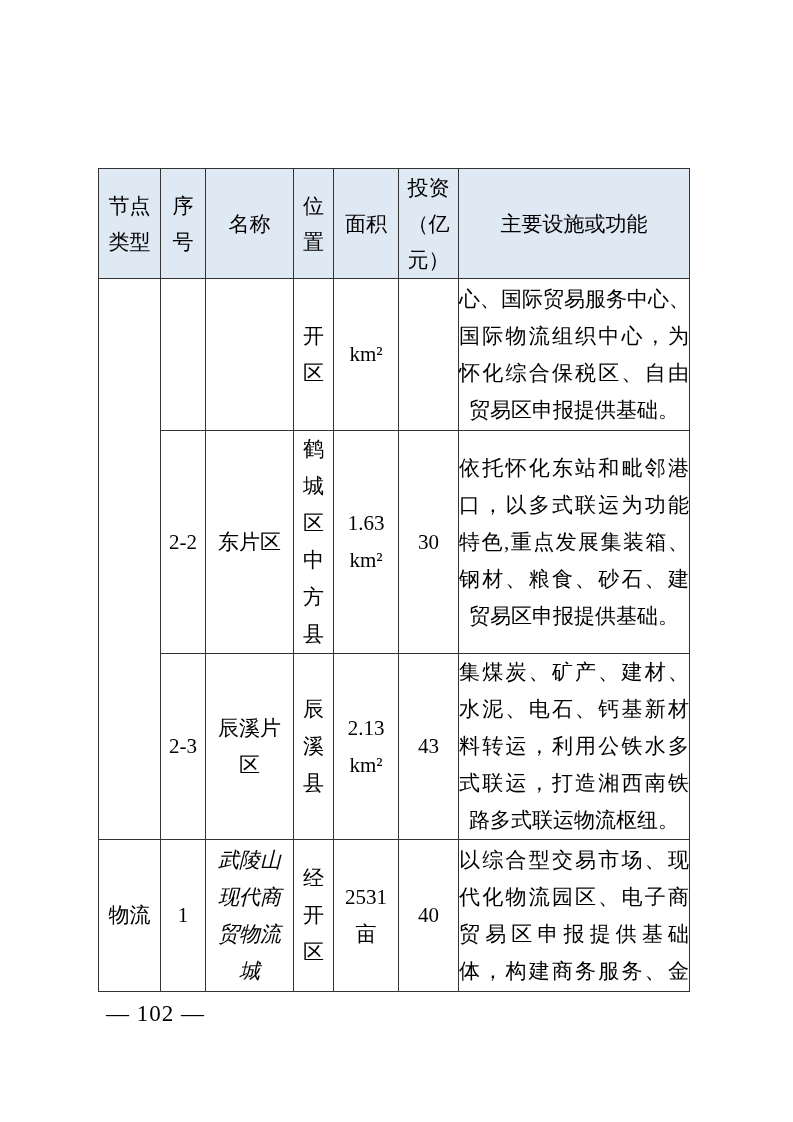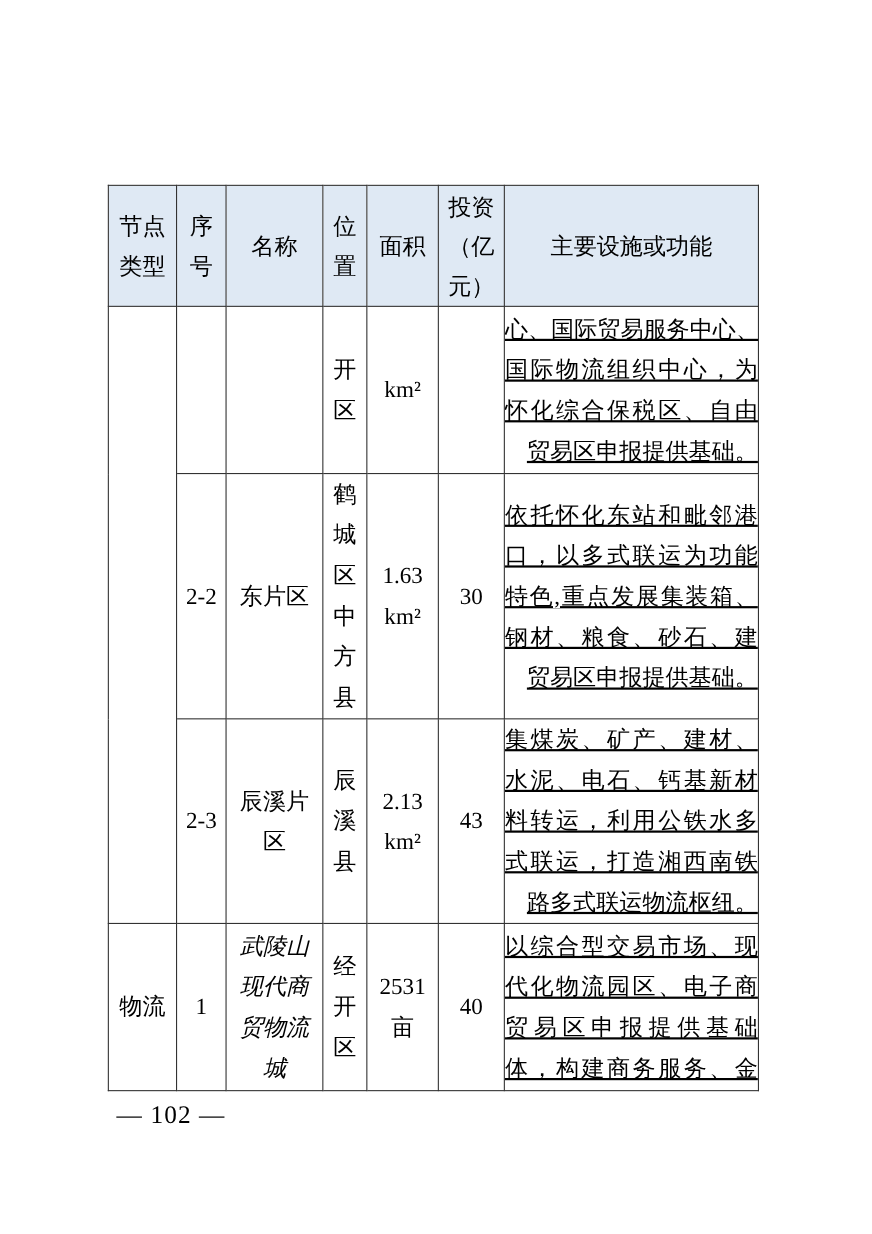--- a/index.html
+++ b/index.html
@@ -39,31 +39,30 @@
   tr.r2{height:186px;}
   tr.r3{height:152px;}
   td.vtop{vertical-align:top;}
   td.node-bottom{vertical-align:bottom;padding-bottom:8px;}
   td.name-left{text-align:left;padding-left:7px;font-style:italic;}
   td.desc{
     padding:0 8px;
     white-space:normal;
     vertical-align:middle;
     text-align:left;
-    text-decoration:underline;
   }
   td.desc .descline{
     line-height:37px;
     white-space:nowrap;
     text-align:justify;
     text-align-last:justify;
   }
   td.desc .descline.last{
     text-align-last:auto;
-    text-align:right;
+    text-align:center;
   }
   .page-number{
     position:absolute;
     left:106px;top:1001px;
     font-size:23px;
     letter-spacing:1px;
   }
 </style>
 </head>
 <body>

